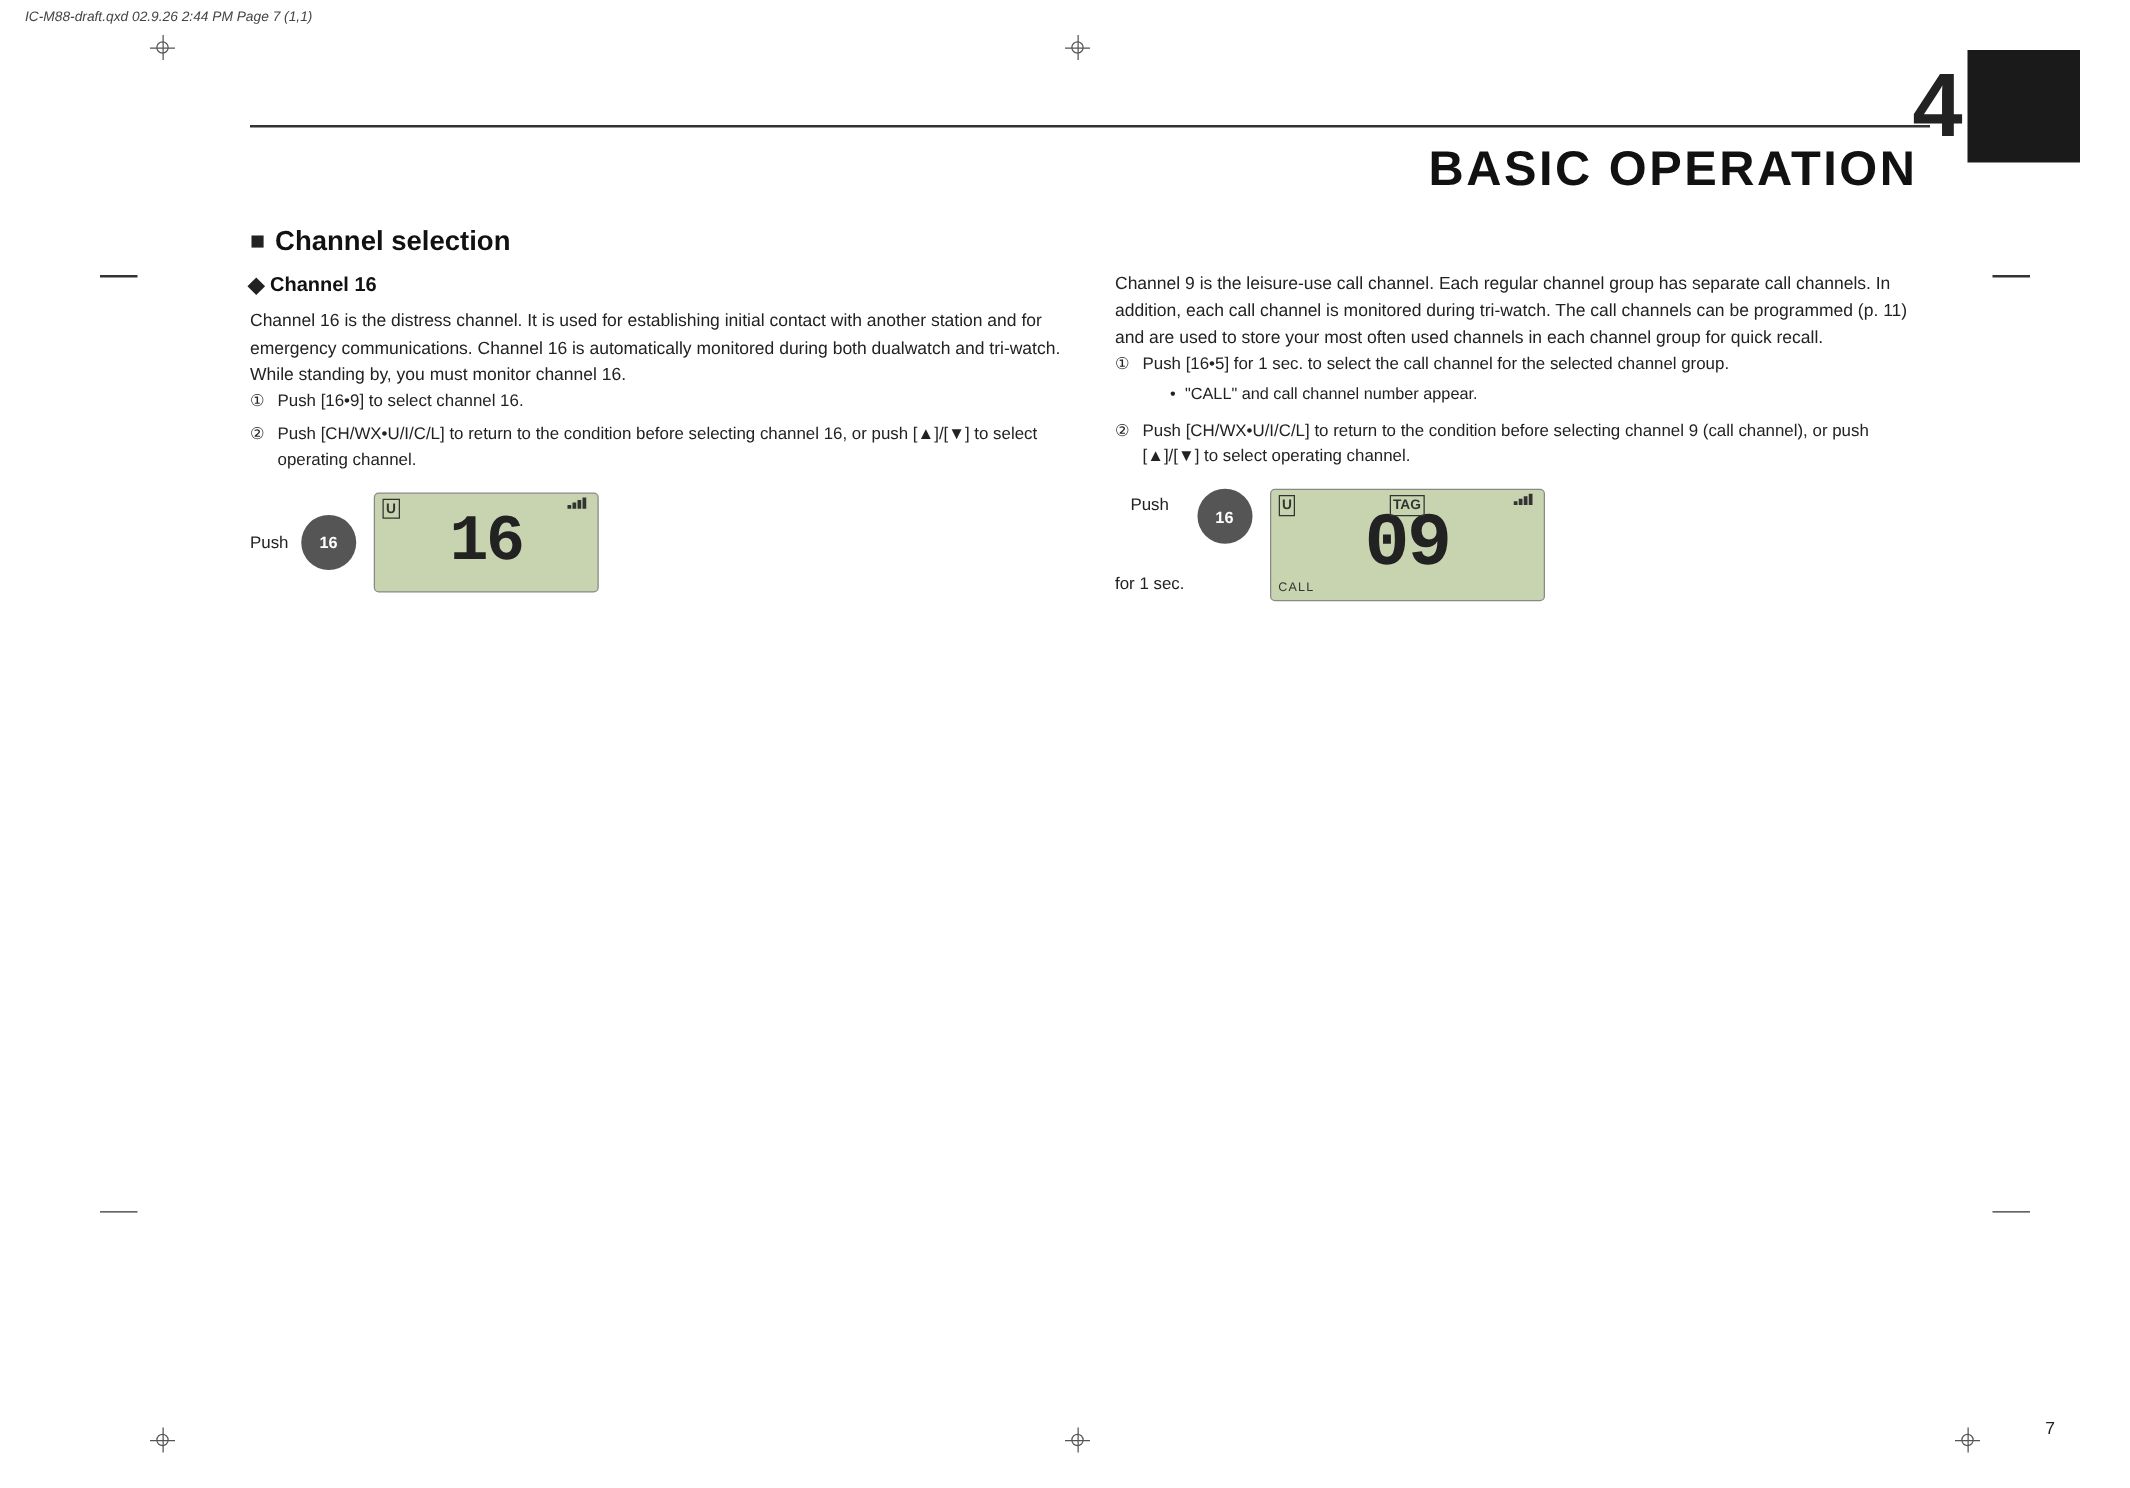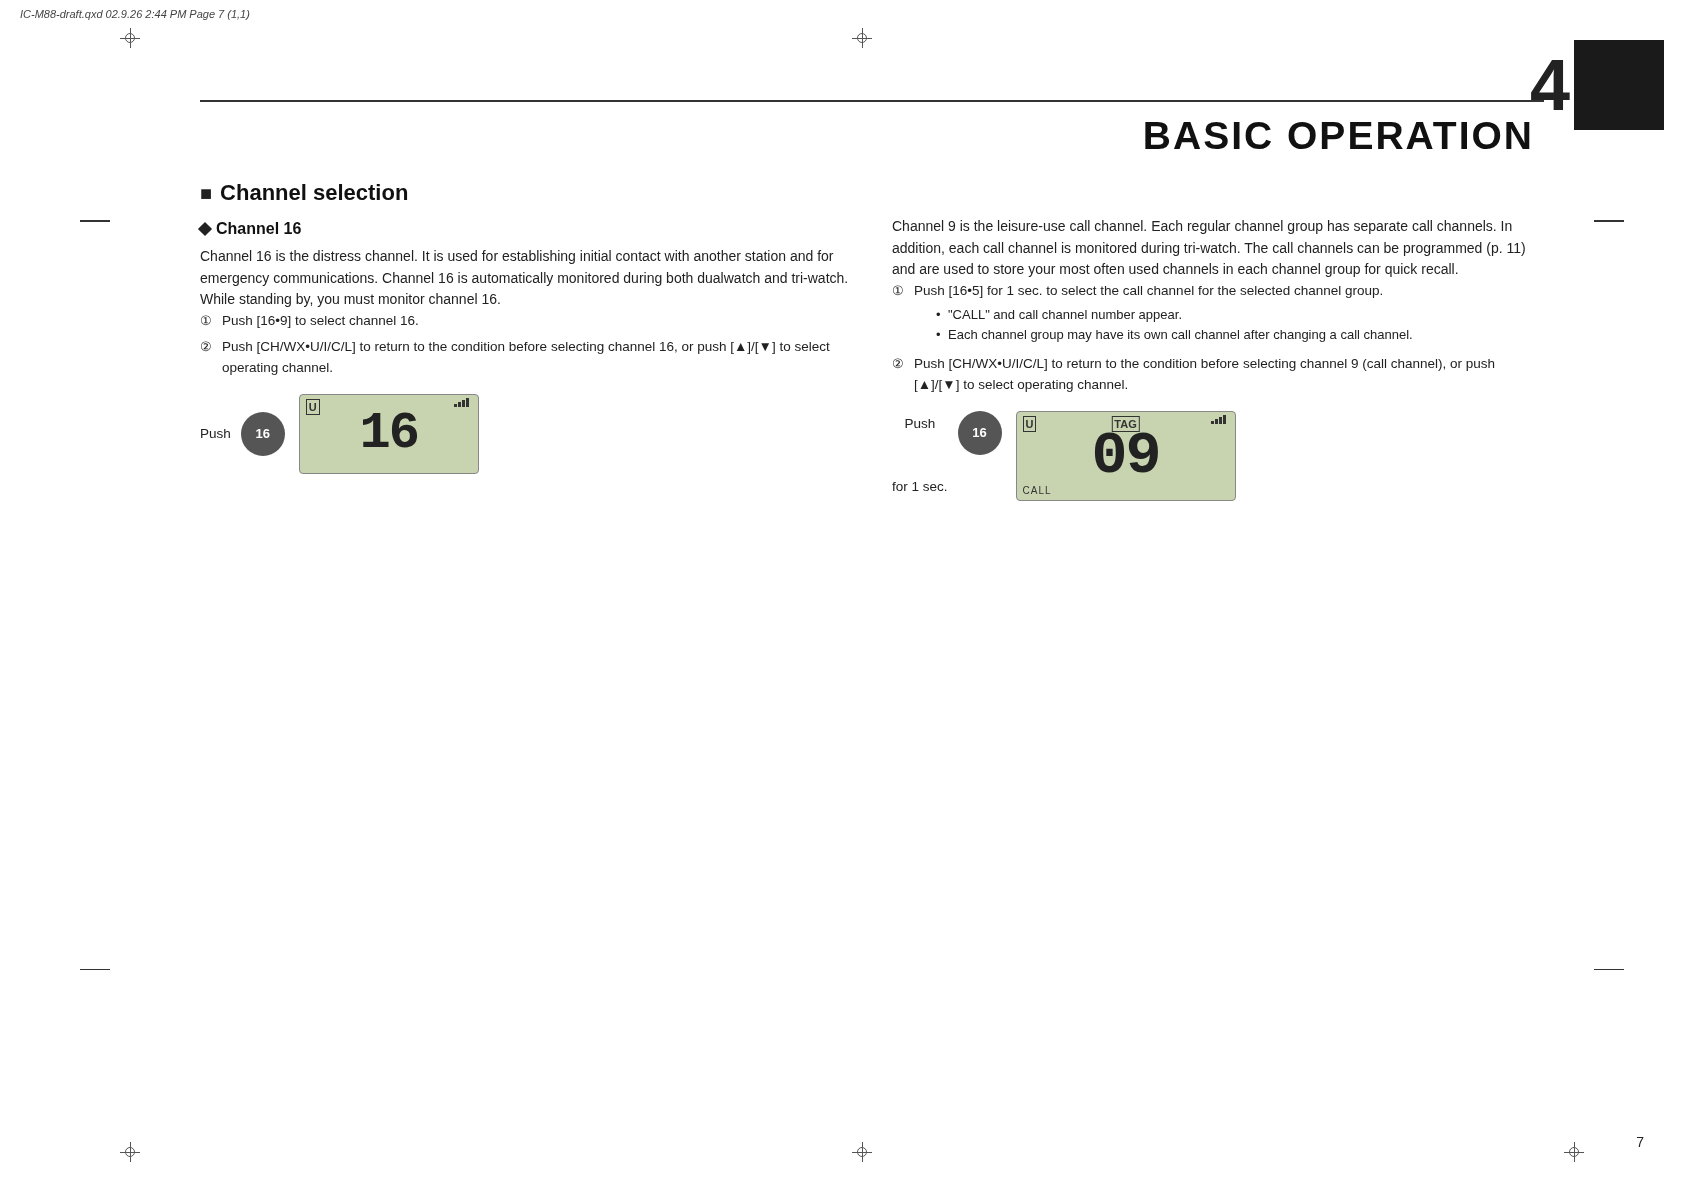--- a/index.html
+++ b/index.html
@@ -403,23 +403,20 @@
 
     <ul class="steps">
       <li class="step-item">
         <span class="step-num">①</span>
         <div style="flex:1">
           <span class="step-text">Push [16•5] for 1 sec. to select the call channel for the selected channel group.</span>
           <ul class="sub-bullets">
             <li class="sub-bullet">
               <span>"CALL" and call channel number appear.</span>
             </li>
-            <li class="sub-bullet">
-              <span>Each channel group may have its own call channel after changing a call channel.</span>
-            </li>
           </ul>
         </div>
       </li>
       <li class="step-item">
         <span class="step-num">②</span>
         <span class="step-text">Push [CH/WX•U/I/C/L] to return to the condition before selecting channel 9 (call channel), or push [▲]/[▼] to select operating channel.</span>
       </li>
     </ul>
 
     <div class="display-row">

